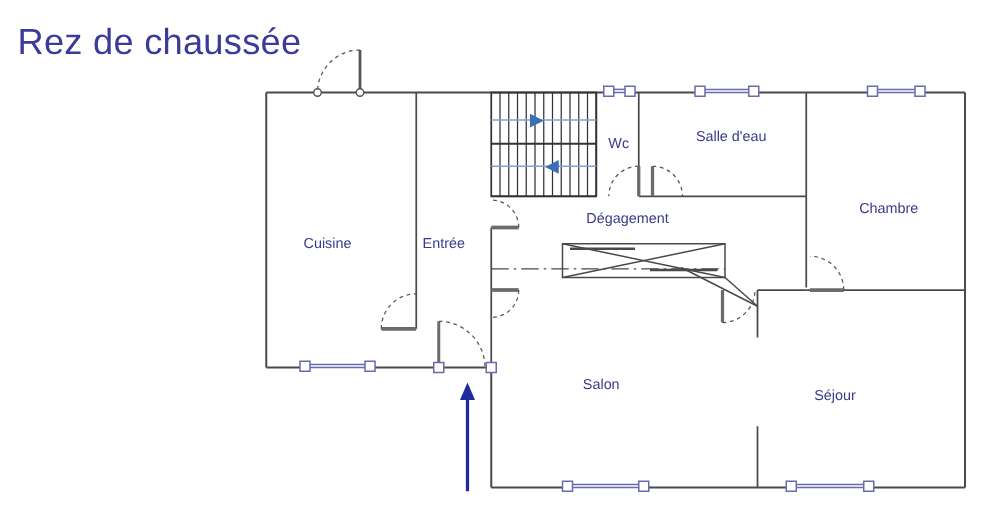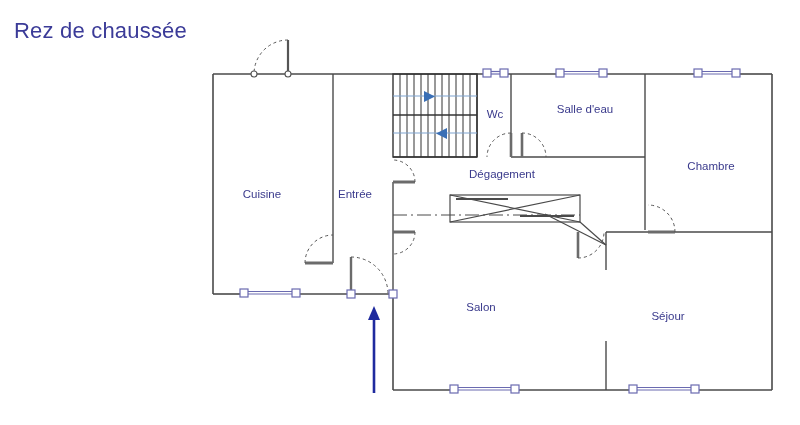--- a/index.html
+++ b/index.html
@@ -7,21 +7,21 @@
     width:800px;height:425px;
     background:#ffffff;
     font-family:"Liberation Sans", sans-serif;
     overflow:hidden;
     position:relative;
   }
   #page-title{
     position:absolute;
     left:14px;
     top:18px;
-    font-size:22px;
+    font-size:29px;
     color:#3b3b98;
     letter-spacing:0.2px;
     white-space:nowrap;
   }
   #plan-wrap{
     position:absolute;
     left:0;top:0;
     width:800px;height:425px;
   }
   svg{display:block;}

